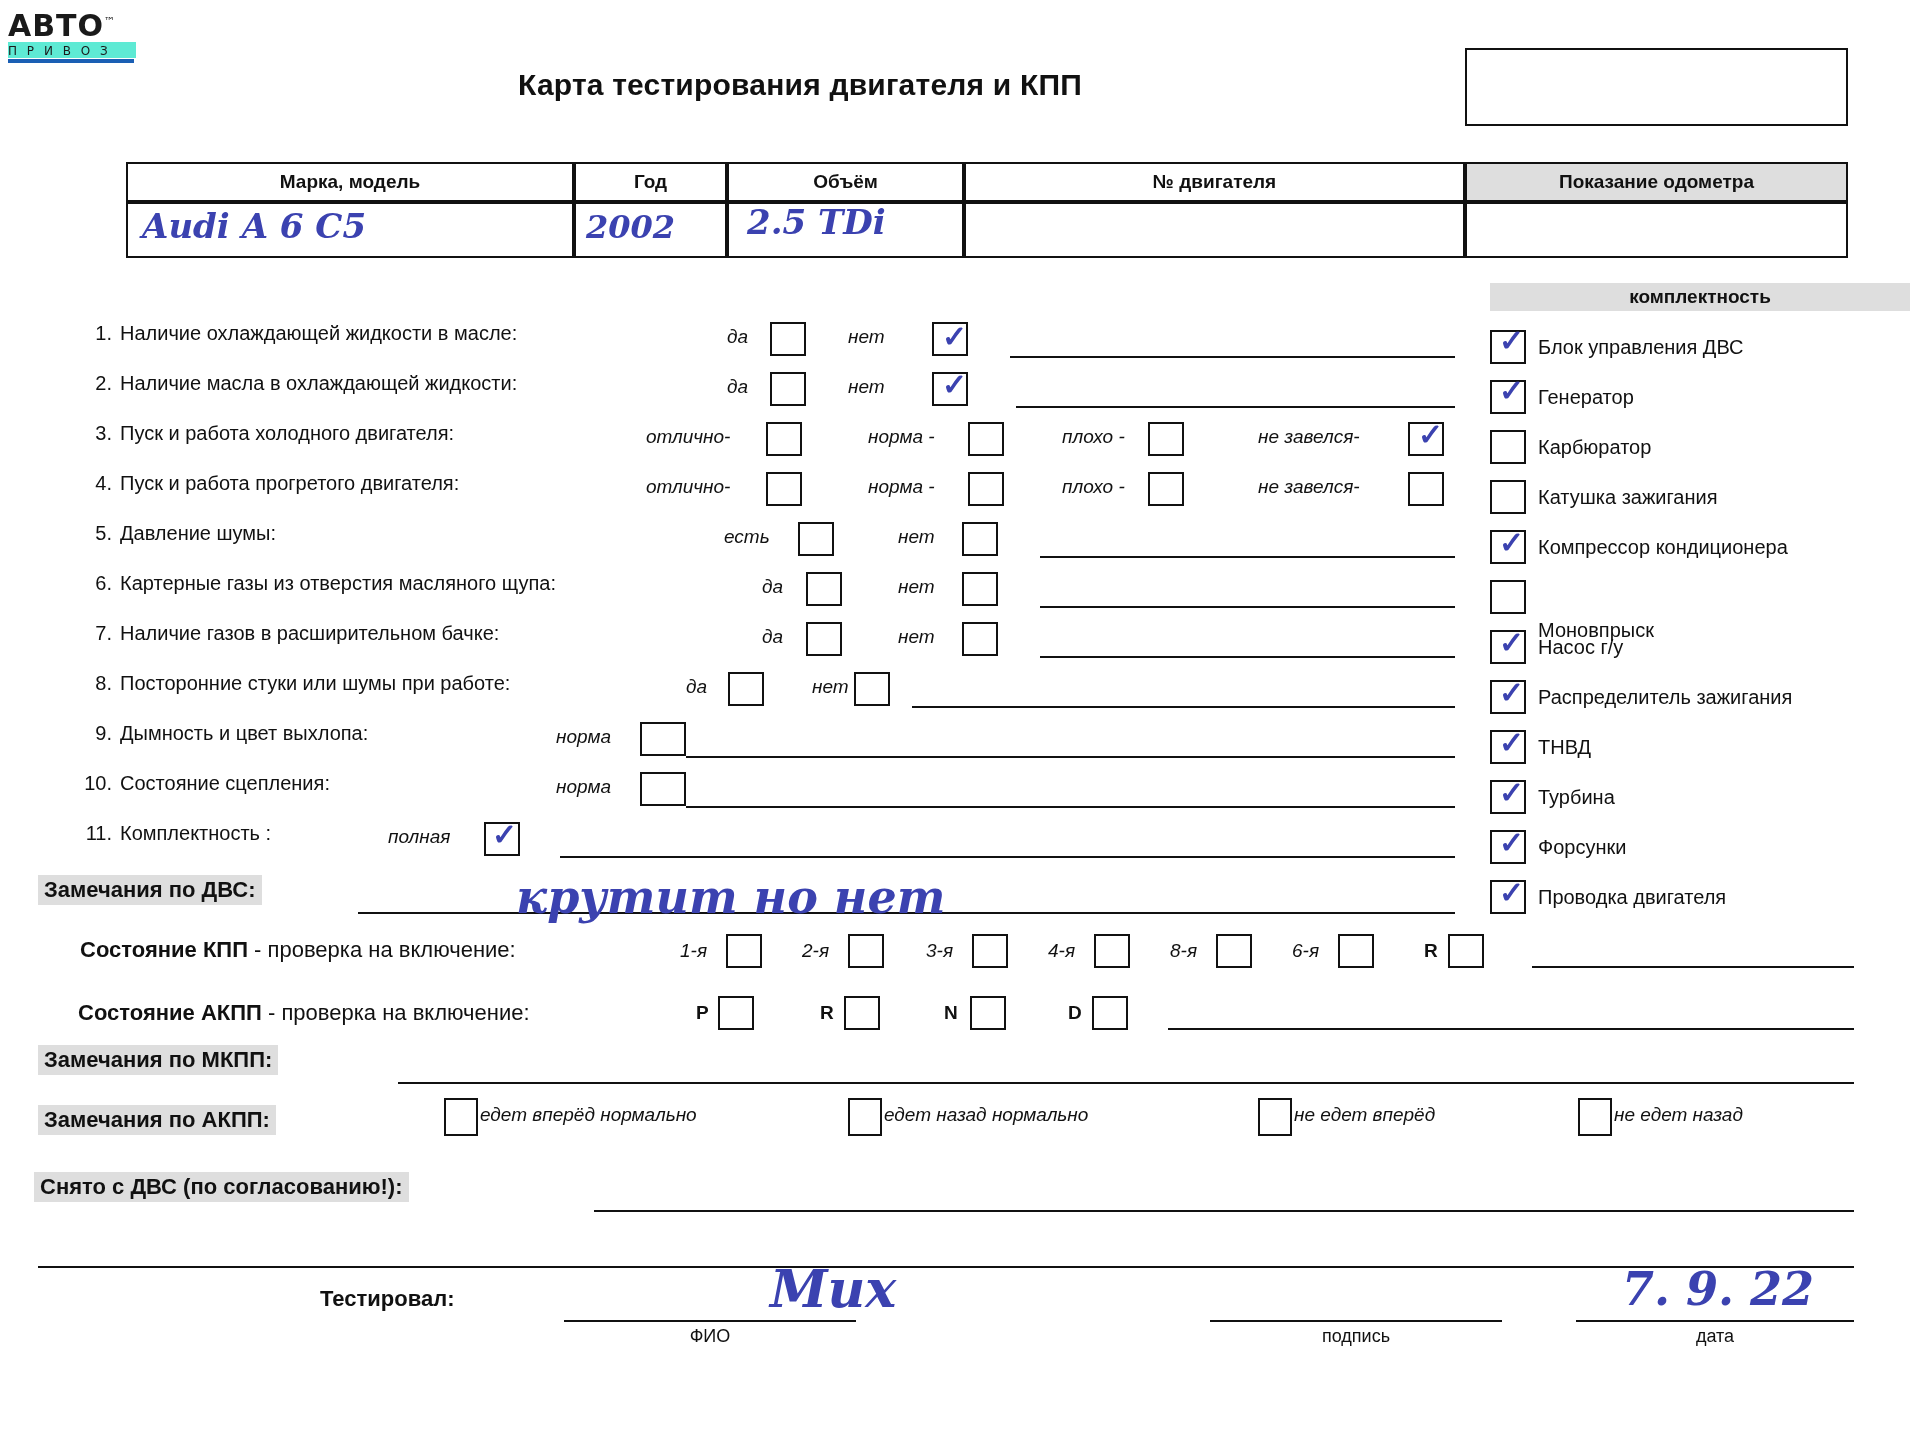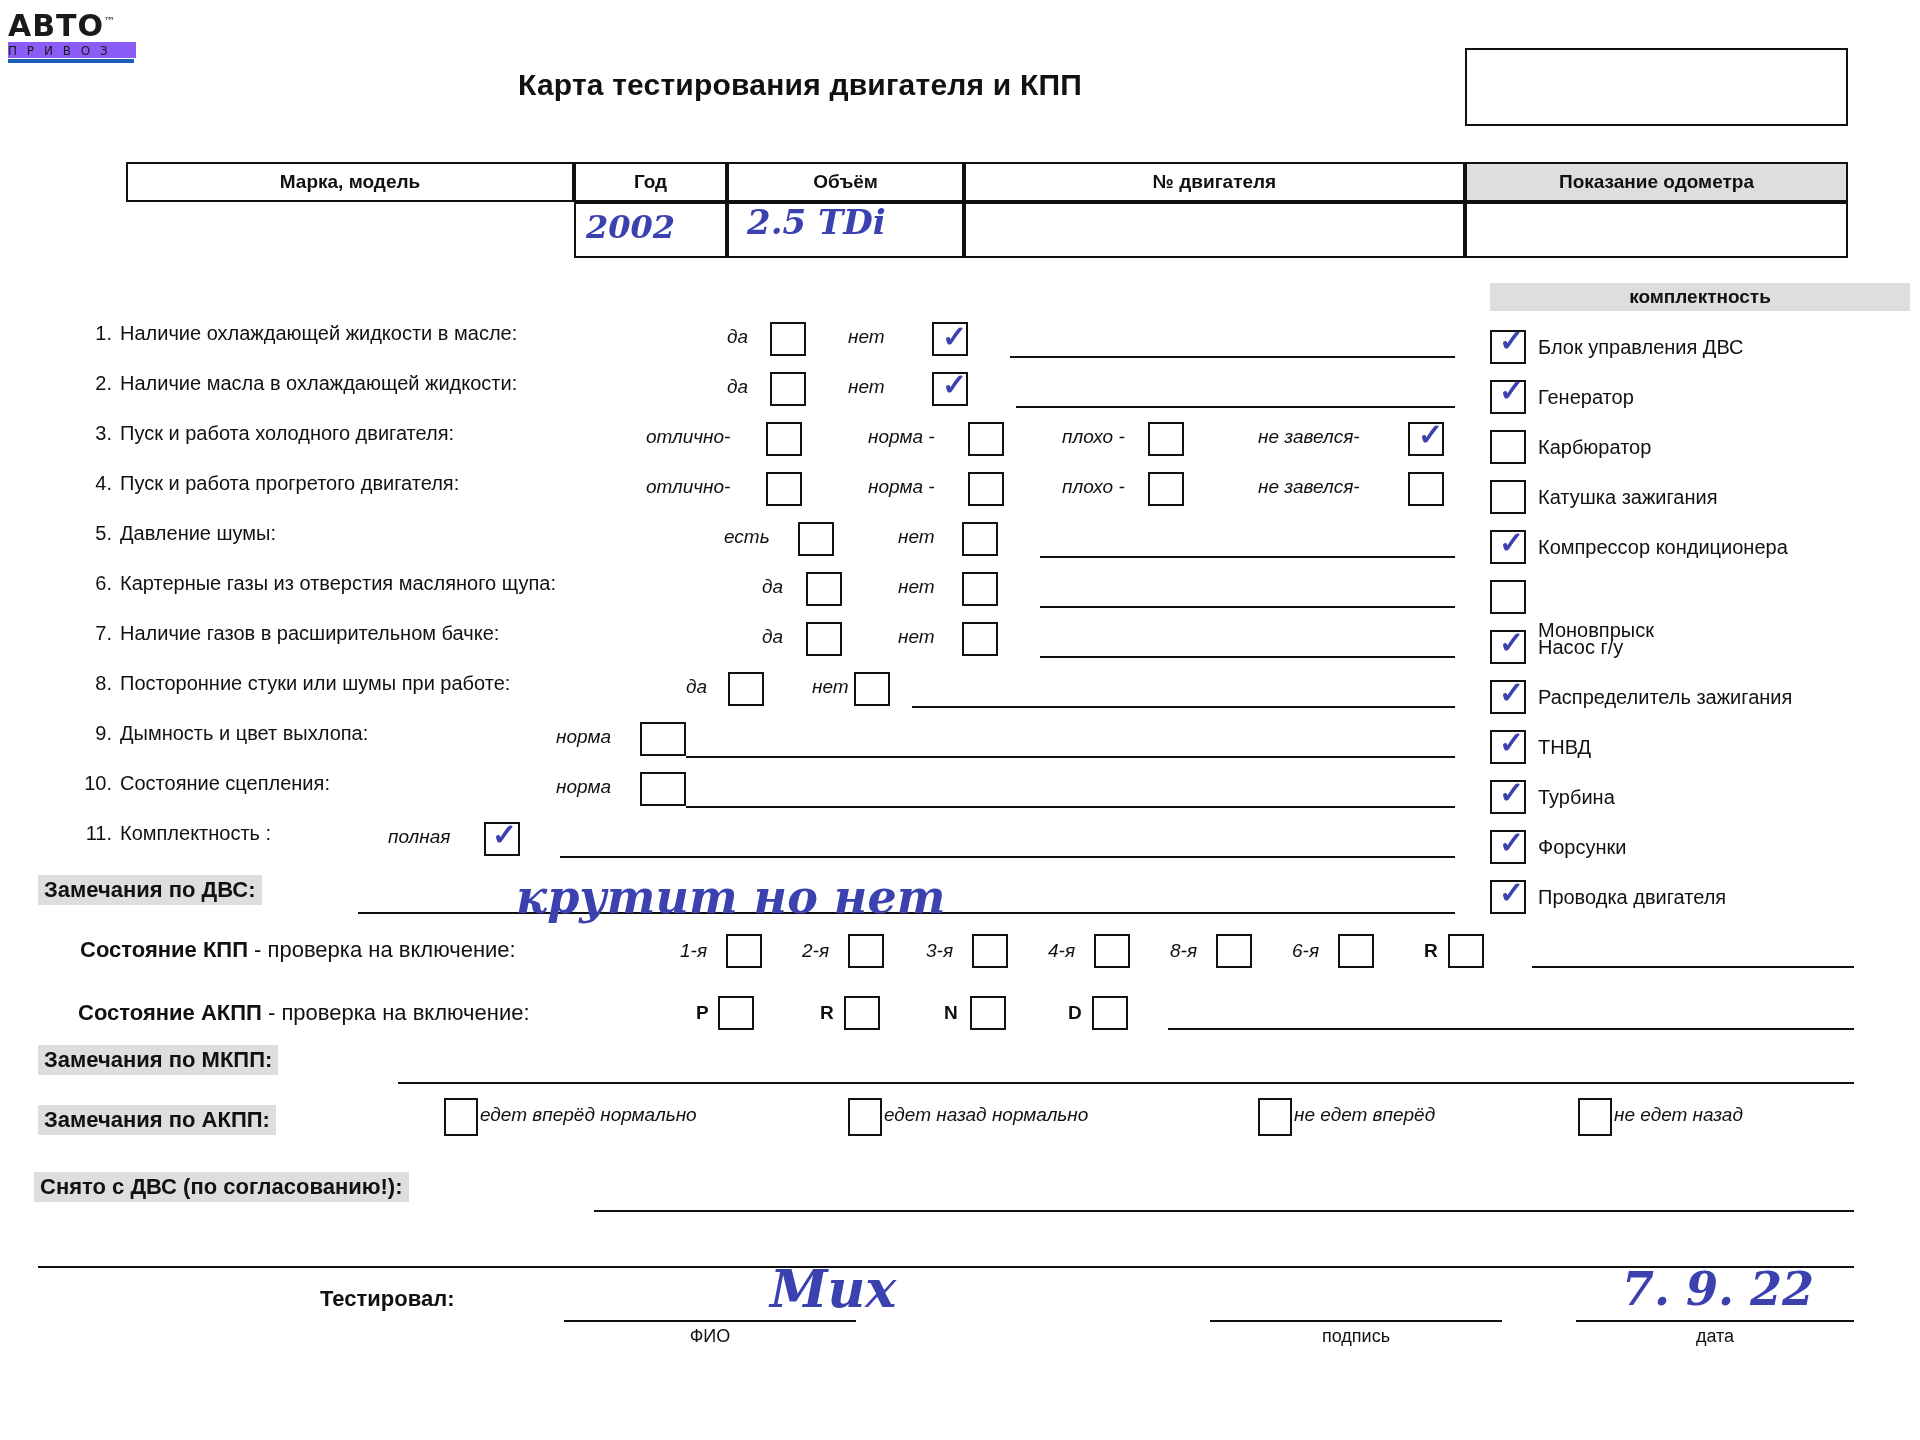--- a/index.html
+++ b/index.html
@@ -39,21 +39,21 @@
   .logo-tm {
     font-size: 11px;
     vertical-align: super;
     font-weight: 400;
   }
   .logo-sub {
     font-family: "DejaVu Sans", sans-serif;
     font-size: 12px;
     letter-spacing: 3px;
     color: #1a1a1a;
-    background: #8b5cf6;
+    background: #5eead4;
     padding-top: 2px;
   }
   .logo-underline {
     height: 4px;
     background: #1a5fb4;
     width: 126px;
     margin-top: 1px;
   }
 
   
@@ -224,20 +224,23 @@
 
   <div class="cellbody" style="left:1465px; top:48px; width:383px; height:78px;"></div>
   <div class="cellhead shaded" style="left:1465px; top:162px; width:383px; height:40px;">Показание одометра</div>
   <div class="cellbody" style="left:1465px; top:202px; width:383px; height:56px;"></div>
 
   <div class="cellhead" style="left:126px; top:162px; width:448px; height:40px;">Марка, модель</div>
   <div class="cellhead" style="left:574px; top:162px; width:153px; height:40px;">Год</div>
   <div class="cellhead" style="left:727px; top:162px; width:237px; height:40px;">Объём</div>
   <div class="cellhead" style="left:964px; top:162px; width:501px; height:40px;">№ двигателя</div>
 
+  <div class="cellbody" style="left:126px; top:202px; width:448px; height:56px;">
+    <span class="hand" style="position:absolute; left:14px; top:2px; font-size:34px;">Audi  A 6  C5</span>
+  </div>
   <div class="cellbody" style="left:574px; top:202px; width:153px; height:56px;">
     <span class="hand" style="position:absolute; left:10px; top:4px; font-size:32px;">2002</span>
   </div>
   <div class="cellbody" style="left:727px; top:202px; width:237px; height:56px;">
     <span class="hand" style="position:absolute; left:18px; top:-2px; font-size:34px;">2.5 TDi</span>
   </div>
   <div class="cellbody" style="left:964px; top:202px; width:501px; height:56px;"></div>
 
   <div class="row" style="top:322px;">
     <div class="num">1.</div>

